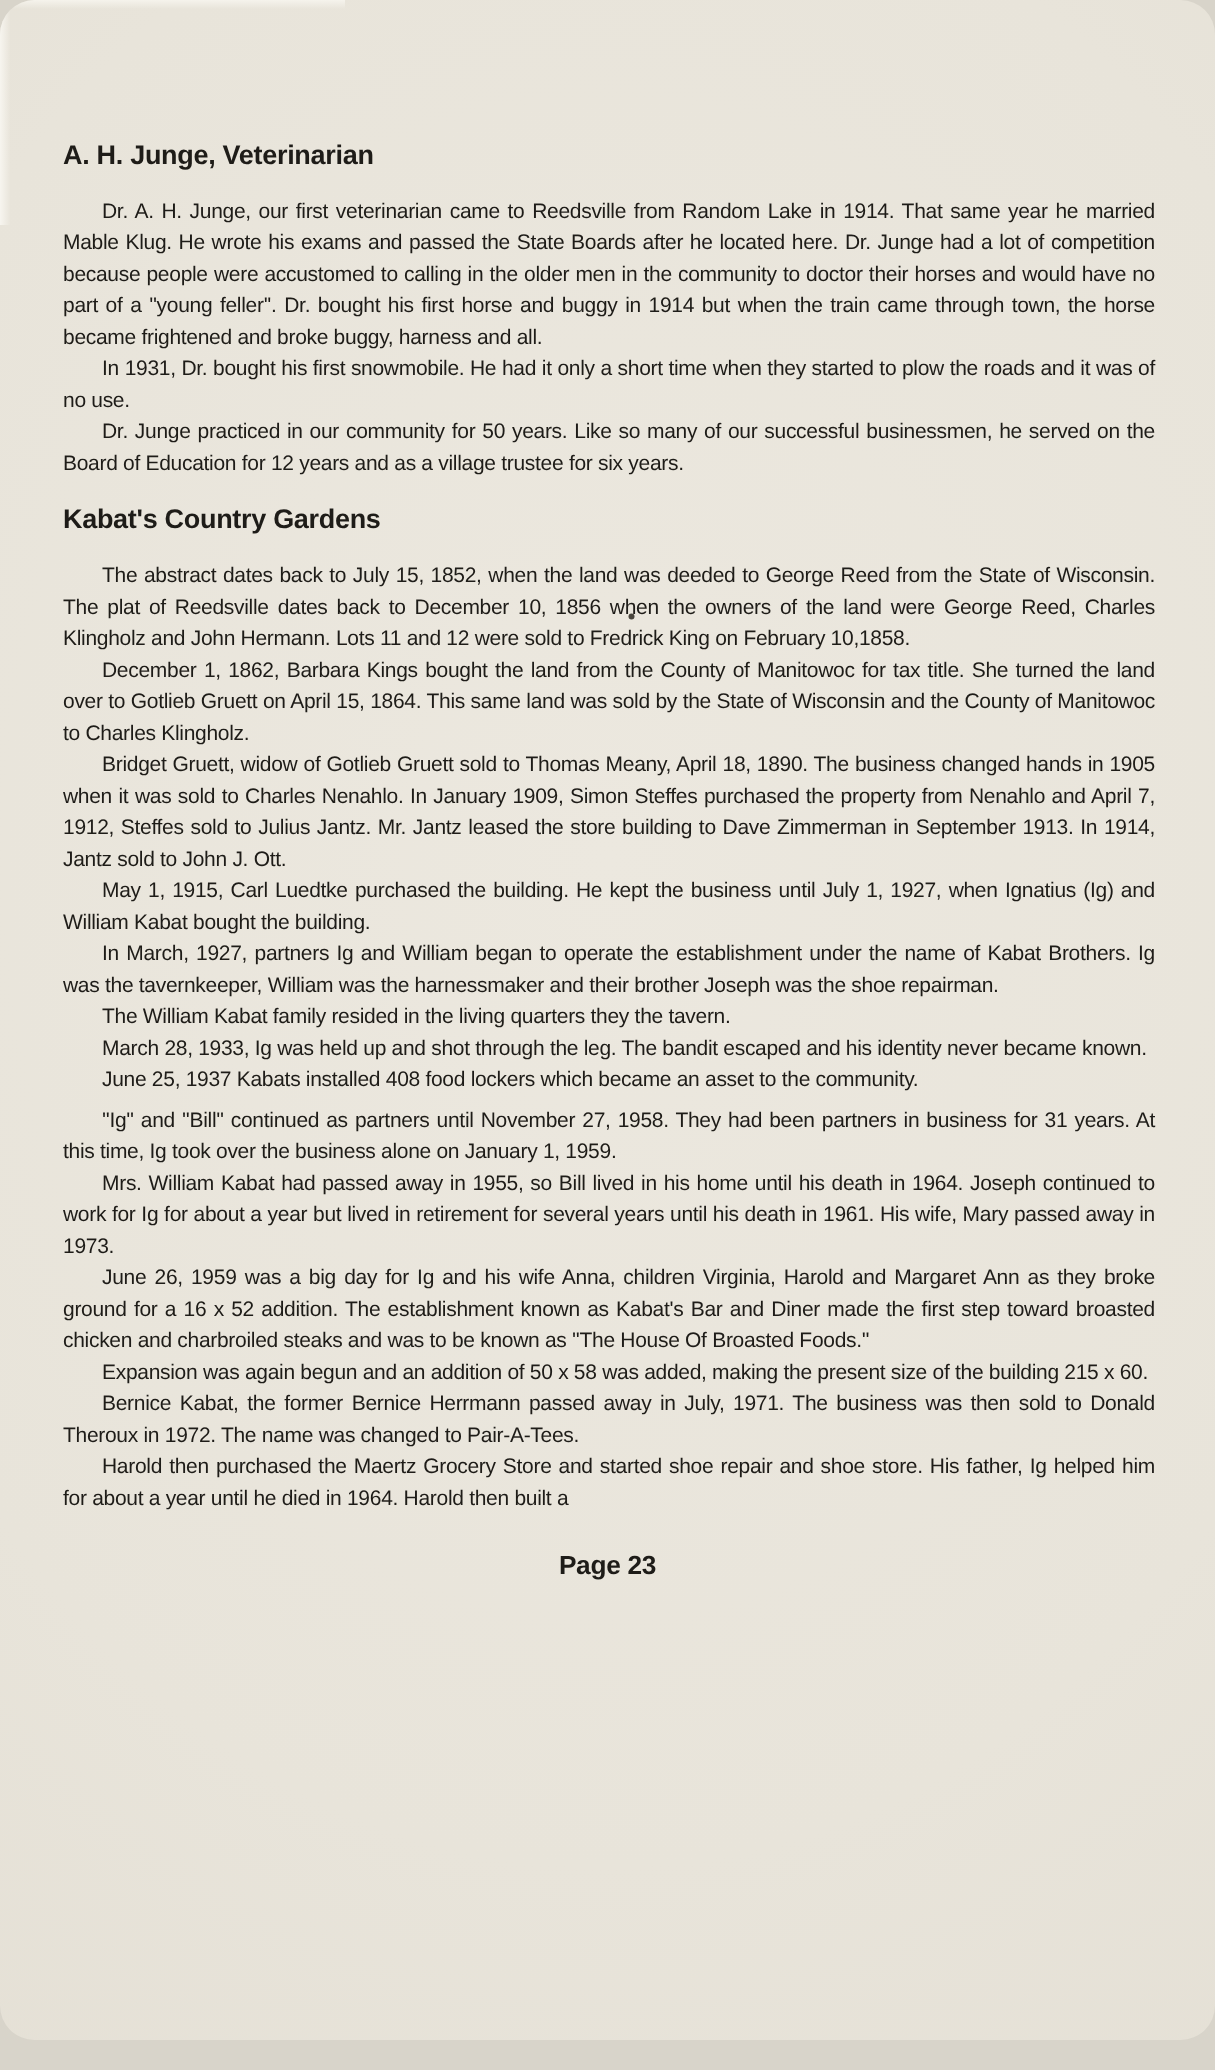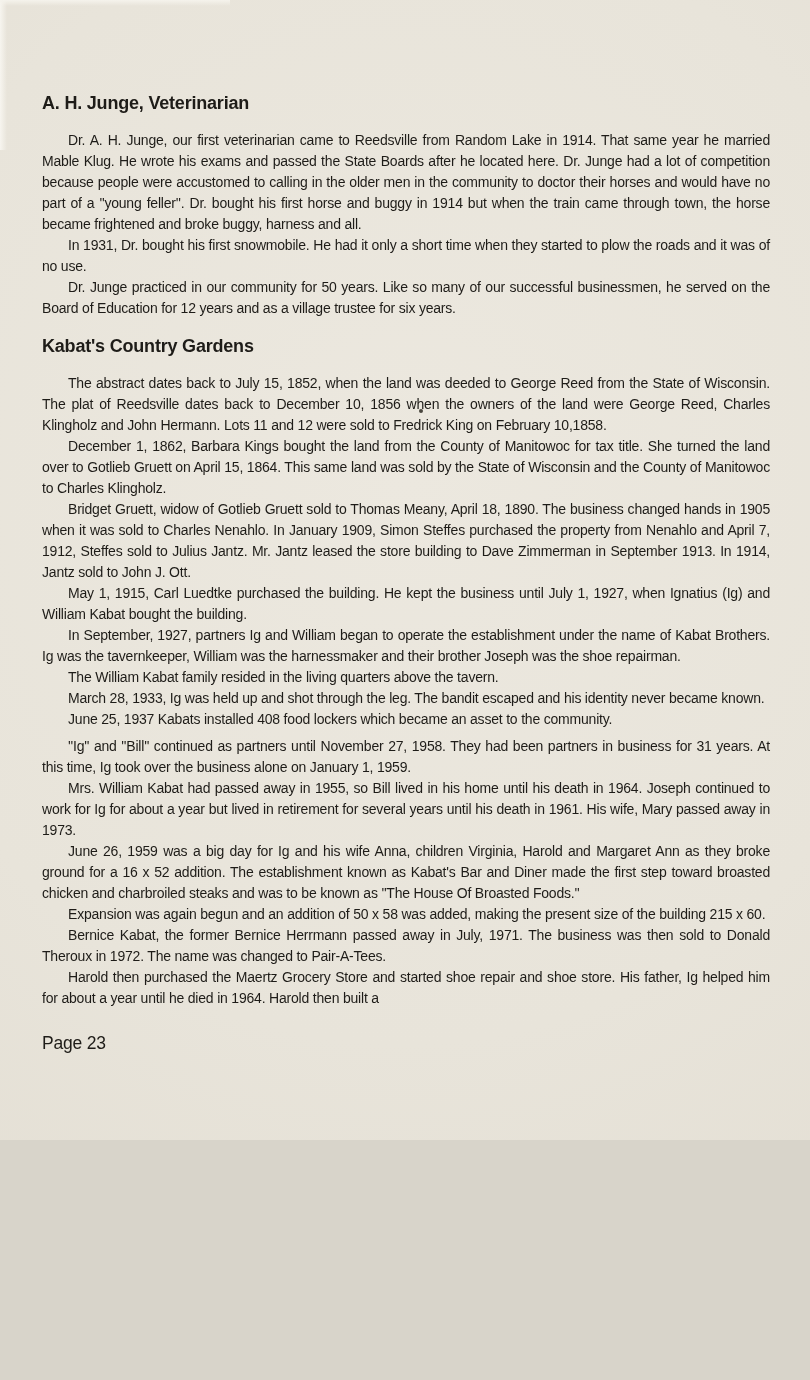--- a/index.html
+++ b/index.html
@@ -3,27 +3,28 @@
 <meta charset="utf-8">
 <style>
   html, body {
     margin: 0;
     padding: 0;
     background: #d8d4ca;
   }
   .scan-page {
     position: relative;
     width: 810px;
-    height: 1140px;
+    height: 1360px;
     margin: 0 auto;
     background:
       radial-gradient(ellipse 120% 90% at 50% 42%, #ece8df 0%, #e8e4da 55%, #e2ddd2 100%);
     font-family: "Liberation Sans", sans-serif;
     color: #1e1c18;
     overflow: hidden;
+    border-radius: 23px;
   }
   
   .scan-edge-left {
     position: absolute;
     left: 0; top: 0;
     width: 7px; height: 150px;
     background: linear-gradient(to right, #f7f5ef, rgba(247,245,239,0));
   }
   .scan-edge-top {
     position: absolute;
@@ -53,23 +54,23 @@
     line-height: 21px;
     letter-spacing: -0.2px;
     text-align: justify;
     text-indent: 26px;
   }
   p.body-par.gap-before {
     margin-top: 6px;
   }
   .page-footer {
     margin-top: 24px;
-    text-align: left;
+    text-align: center;
     font-size: 17.5px;
-    font-weight: normal;
+    font-weight: bold;
     letter-spacing: -0.2px;
     padding-right: 2px;
   }
   .scan-speck {
     position: absolute;
     left: 419px;
     top: 409px;
     width: 4px;
     height: 4px;
     border-radius: 50%;
@@ -91,22 +92,22 @@
     <p class="body-par">Dr. A. H. Junge, our first veterinarian came to Reedsville from Random Lake in 1914. That same year he married Mable Klug. He wrote his exams and passed the State Boards after he located here. Dr. Junge had a lot of competition because people were accustomed to calling in the older men in the community to doctor their horses and would have no part of a ''young feller''. Dr. bought his first horse and buggy in 1914 but when the train came through town, the horse became frightened and broke buggy, harness and all.</p>
     <p class="body-par">In 1931, Dr. bought his first snowmobile. He had it only a short time when they started to plow the roads and it was of no use.</p>
     <p class="body-par">Dr. Junge practiced in our community for 50 years. Like so many of our successful businessmen, he served on the Board of Education for 12 years and as a village trustee for six years.</p>
 
     <h2 class="section-heading second">Kabat's Country Gardens</h2>
 
     <p class="body-par">The abstract dates back to July 15, 1852, when the land was deeded to George Reed from the State of Wisconsin. The plat of Reedsville dates back to December 10, 1856 when the owners of the land were George Reed, Charles Klingholz and John Hermann. Lots 11 and 12 were sold to Fredrick King on February 10,1858.</p>
     <p class="body-par">December 1, 1862, Barbara Kings bought the land from the County of Manitowoc for tax title. She turned the land over to Gotlieb Gruett on April 15, 1864. This same land was sold by the State of Wisconsin and the County of Manitowoc to Charles Klingholz.</p>
     <p class="body-par">Bridget Gruett, widow of Gotlieb Gruett sold to Thomas Meany, April 18, 1890. The business changed hands in 1905 when it was sold to Charles Nenahlo. In January 1909, Simon Steffes purchased the property from Nenahlo and April 7, 1912, Steffes sold to Julius Jantz. Mr. Jantz leased the store building to Dave Zimmerman in September 1913. In 1914, Jantz sold to John J. Ott.</p>
     <p class="body-par">May 1, 1915, Carl Luedtke purchased the building. He kept the business until July 1, 1927, when Ignatius (Ig) and William Kabat bought the building.</p>
-    <p class="body-par">In September, 1927, partners Ig and William began to operate the establishment under the name of Kabat Brothers. Ig was the tavernkeeper, William was the harnessmaker and their brother Joseph was the shoe repairman.</p>
-    <p class="body-par">The William Kabat family resided in the living quarters above the tavern.</p>
+    <p class="body-par">In March, 1927, partners Ig and William began to operate the establishment under the name of Kabat Brothers. Ig was the tavernkeeper, William was the harnessmaker and their brother Joseph was the shoe repairman.</p>
+    <p class="body-par">The William Kabat family resided in the living quarters they the tavern.</p>
     <p class="body-par">March 28, 1933, Ig was held up and shot through the leg. The bandit escaped and his identity never became known.</p>
     <p class="body-par">June 25, 1937 Kabats installed 408 food lockers which became an asset to the community.</p>
     <p class="body-par gap-before">''Ig'' and ''Bill'' continued as partners until November 27, 1958. They had been partners in business for 31 years. At this time, Ig took over the business alone on January 1, 1959.</p>
     <p class="body-par">Mrs. William Kabat had passed away in 1955, so Bill lived in his home until his death in 1964. Joseph continued to work for Ig for about a year but lived in retirement for several years until his death in 1961. His wife, Mary passed away in 1973.</p>
     <p class="body-par">June 26, 1959 was a big day for Ig and his wife Anna, children Virginia, Harold and Margaret Ann as they broke ground for a 16 x 52 addition. The establishment known as Kabat's Bar and Diner made the first step toward broasted chicken and charbroiled steaks and was to be known as ''The House Of Broasted Foods.''</p>
     <p class="body-par">Expansion was again begun and an addition of 50 x 58 was added, making the present size of the building 215 x 60.</p>
     <p class="body-par">Bernice Kabat, the former Bernice Herrmann passed away in July, 1971. The business was then sold to Donald Theroux in 1972.  The name was changed to Pair-A-Tees.</p>
     <p class="body-par">Harold then purchased the Maertz Grocery Store and started shoe repair and shoe store.  His father, Ig helped him for about a year until he died in 1964. Harold then built a</p>
 
     <div class="page-footer">Page 23</div>

